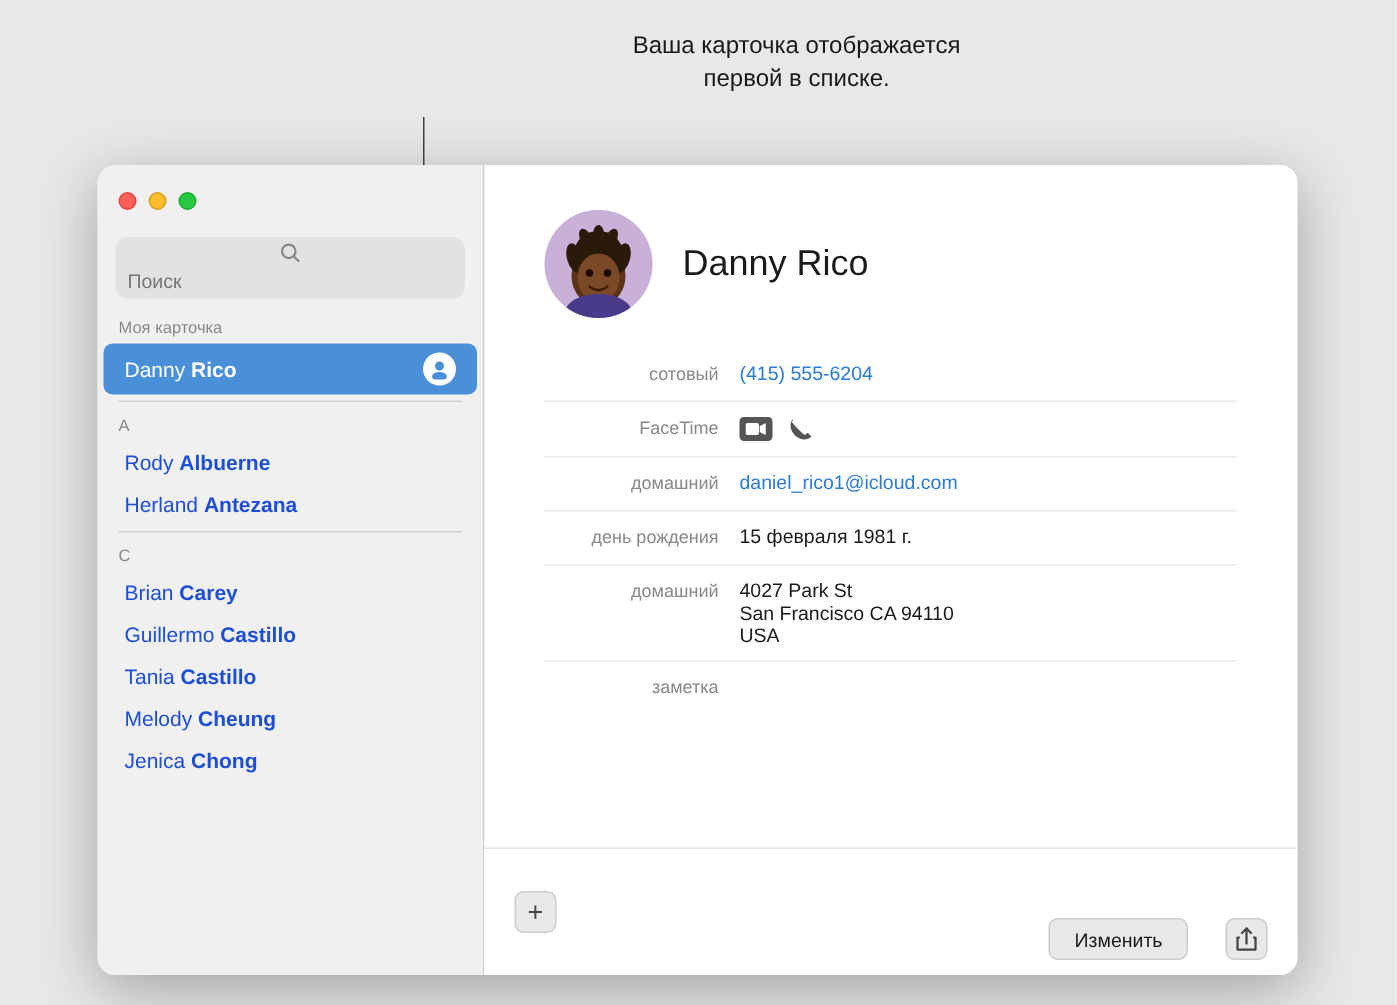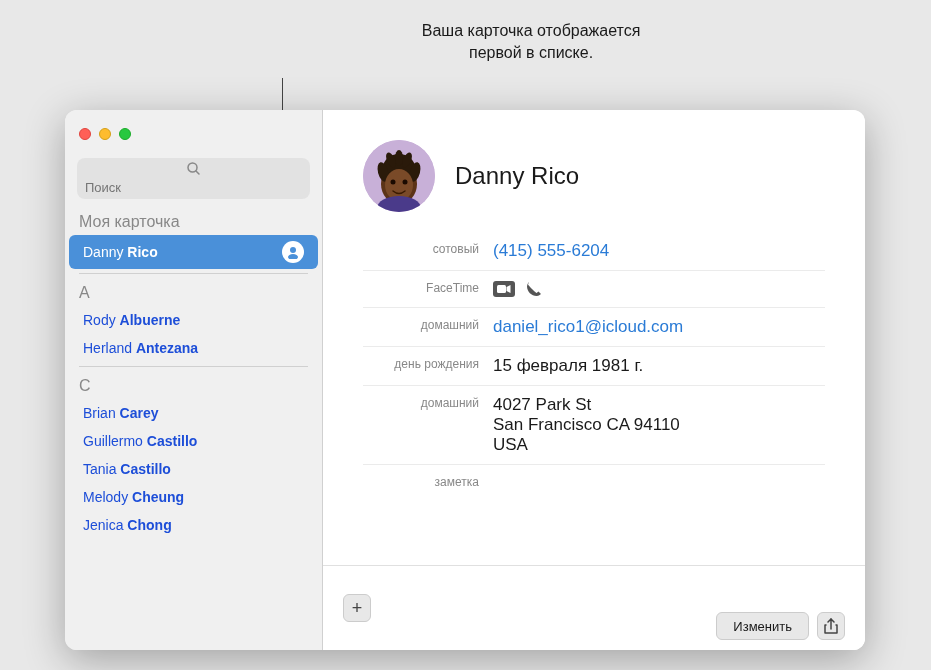--- a/index.html
+++ b/index.html
@@ -110,21 +110,21 @@
       color: #888;
       width: 100%;
     }
 
     .search-icon-svg {
       color: #888;
       flex-shrink: 0;
     }
 
     .section-label {
-      font-size: 16px;
+      font-size: 11px;
       color: #888;
       padding: 6px 14px 4px;
       font-weight: 400;
     }
 
     .contact-item {
       padding: 6px 14px;
       font-size: 14px;
       color: #1d4ed8;
       cursor: pointer;
@@ -214,21 +214,21 @@
       width: 130px;
       min-width: 130px;
       text-align: right;
       color: #888;
       font-size: 12px;
       padding-right: 14px;
       padding-top: 1px;
     }
 
     .field-value {
-      font-size: 17px;
+      font-size: 13px;
       color: #1a1a1a;
       flex: 1;
     }
 
     .facetime-icons {
       display: flex;
       gap: 10px;
       align-items: center;
     }
 
@@ -280,21 +280,21 @@
       display: flex;
       align-items: center;
       justify-content: center;
       cursor: pointer;
       font-size: 18px;
       color: #444;
     }
 
     .right-btns {
       display: flex;
-      gap: 8px;
+      gap: 25px;
       margin-top: 36px;
     }
 
     .edit-btn {
       padding: 5px 16px;
       border-radius: 6px;
       background: #e8e8e8;
       border: 1px solid #ccc;
       font-size: 13px;
       color: #1a1a1a;

